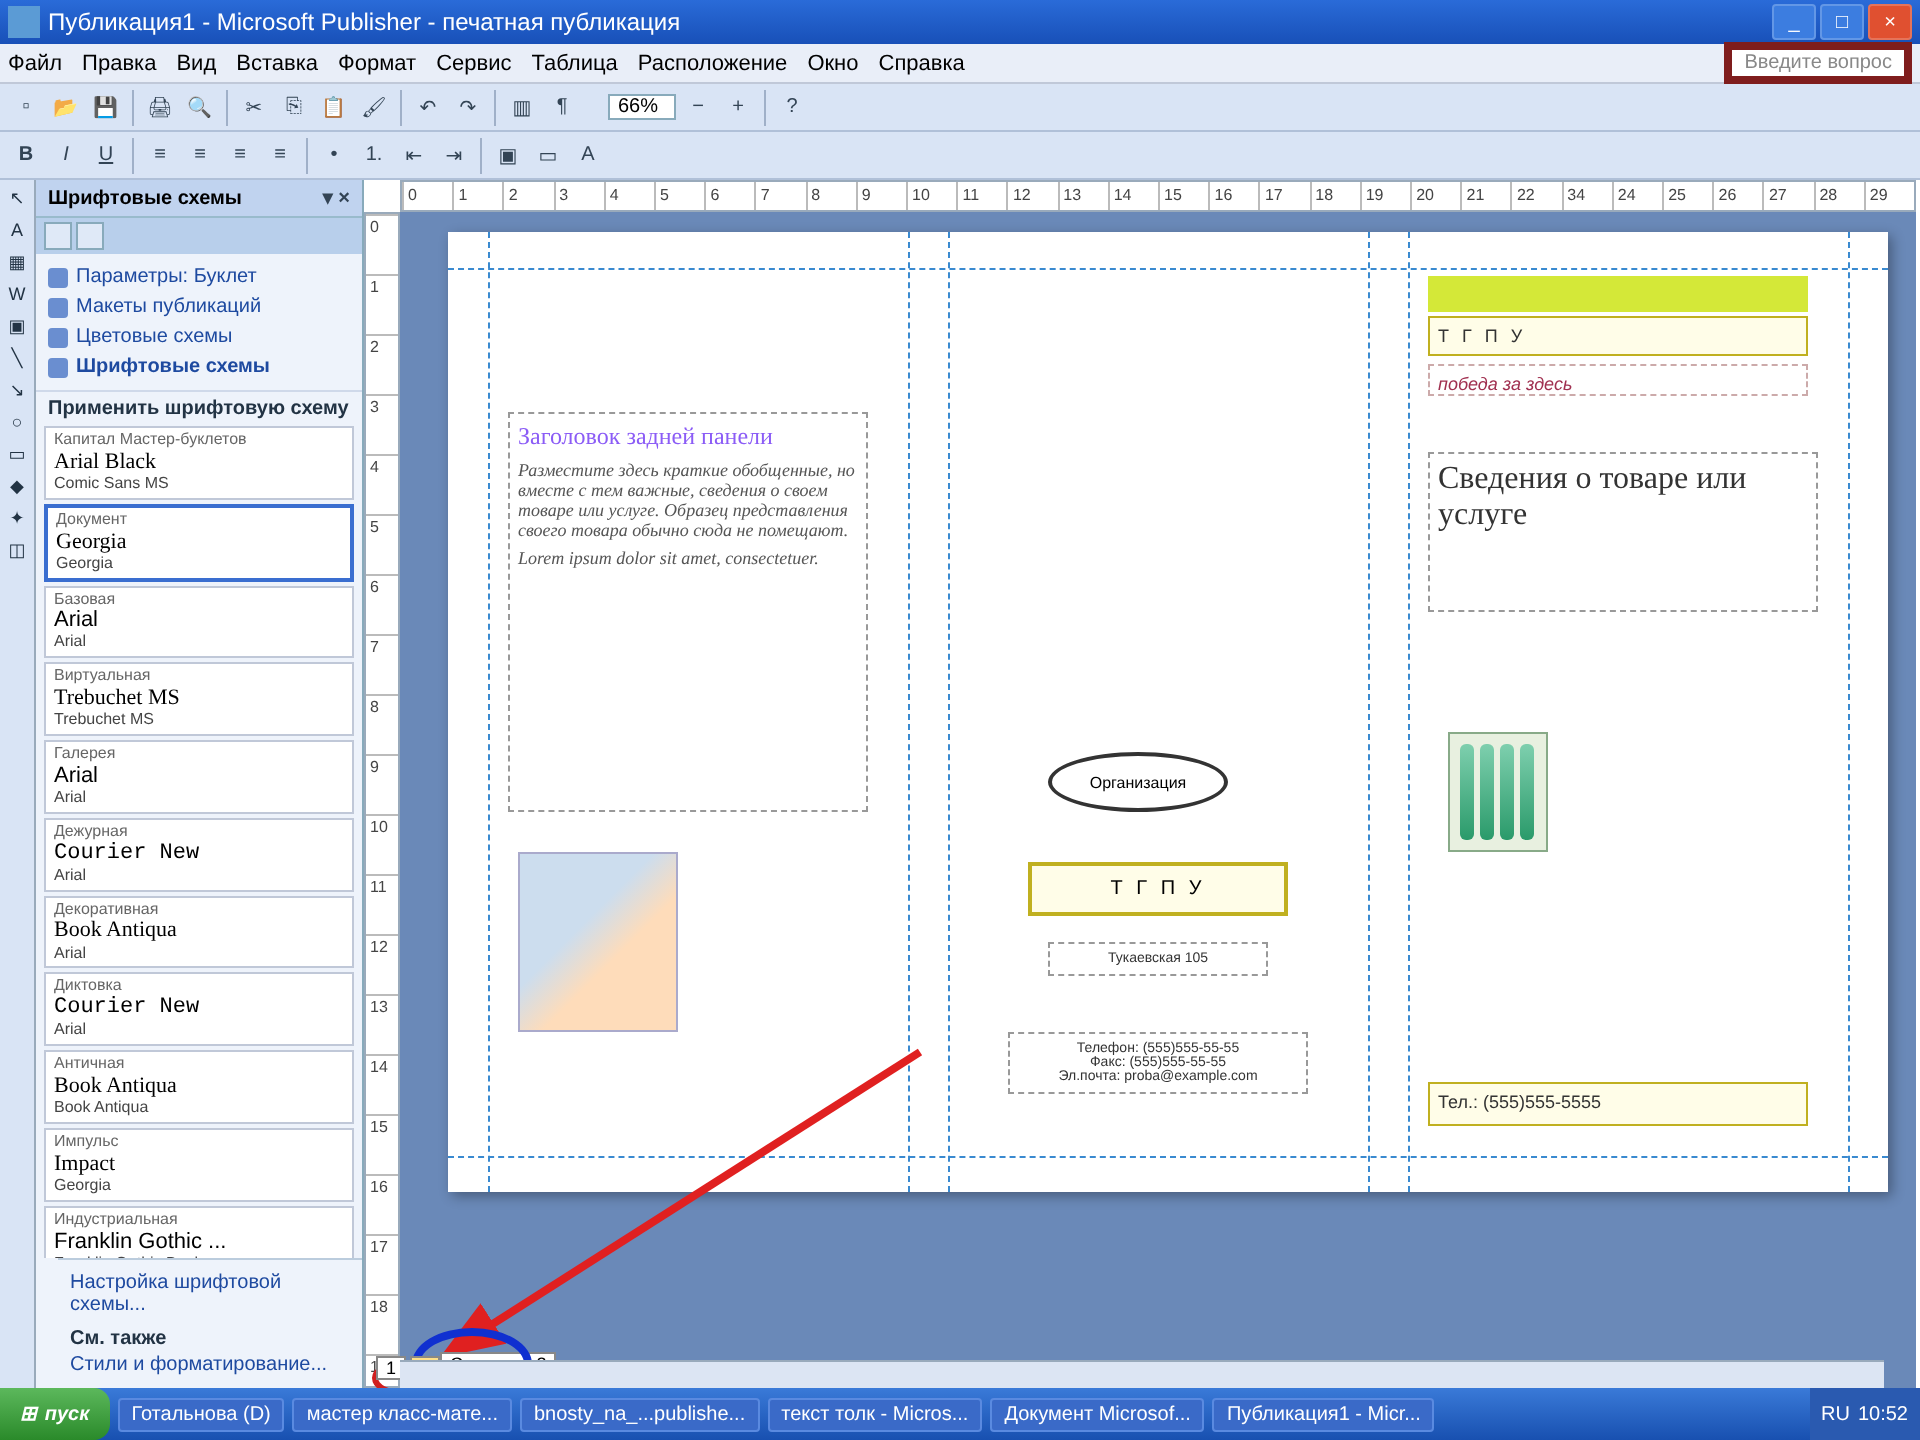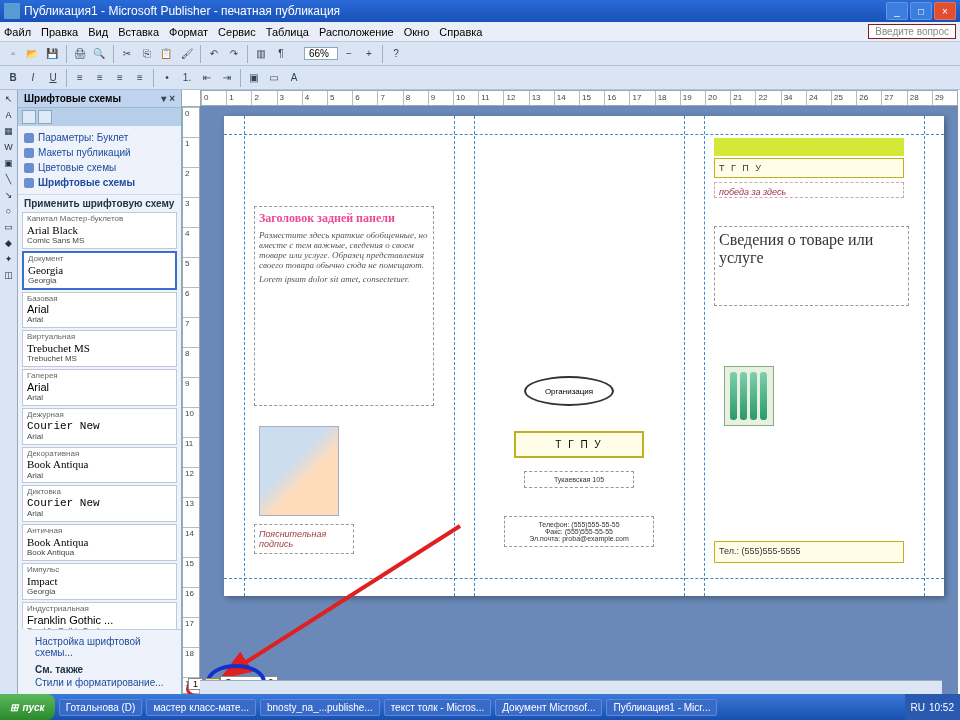--- a/index.html
+++ b/index.html
@@ -10,21 +10,21 @@
 .titlebar .appicon { width: 16px; height: 16px; background: #5b9bd5; margin-right: 4px; }
 .titlebar .title { flex: 1; }
 .winbtns { display: flex; gap: 2px; }
 .winbtn { width: 22px; height: 18px; display: flex; align-items: center; justify-content: center; border: 1px solid #fff3; border-radius: 2px; font-size: 10px; }
 .winbtn.min { background: #3c7de0; }
 .winbtn.max { background: #3c7de0; }
 .winbtn.close { background: #e05030; }
 
 
 .menubar { height: 20px; background: #e9eef8; display: flex; align-items: center; padding: 0 4px; gap: 10px; font-size: 11px; border-bottom: 1px solid #c0c8d8; }
-.menubar .help-box { margin-left: auto; border: 1px solid #7f1d1d; padding: 1px 6px; font-size: 10px; color: #888; background: #fff; }
+.menubar .help-box { margin-left: auto; border: 4px solid #7f1d1d; padding: 1px 6px; font-size: 10px; color: #888; background: #fff; }
 
 
 .toolbar { height: 24px; background: #d9e4f5; border-bottom: 1px solid #b0c0d8; display: flex; align-items: center; padding: 0 4px; gap: 2px; }
 .tbtn { width: 18px; height: 18px; border: 1px solid transparent; display: flex; align-items: center; justify-content: center; font-size: 10px; color: #345; }
 .tsep { width: 1px; height: 18px; background: #a0b0c8; margin: 0 2px; }
 .zoom-box { border: 1px solid #8ab; background: #fff; padding: 0 4px; font-size: 10px; min-width: 34px; margin-left: 12px; }
 
 
 .ruler-top { position: absolute; left: 200px; top: 90px; right: 2px; height: 16px; background: #fff; border: 1px solid #9ab; font-size: 8px; overflow: hidden; }
 .ruler-top .ticks { display: flex; height: 100%; }
@@ -59,21 +59,21 @@
 .ruler-left .vt span { position: absolute; left: 2px; top: 1px; color: #444; }
 
 
 .canvas { position: absolute; left: 200px; top: 106px; right: 2px; bottom: 26px; background: #6a89b8; overflow: hidden; }
 .page { position: absolute; left: 24px; top: 10px; width: 720px; height: 480px; background: #fff; box-shadow: 2px 2px 6px #0005; }
 .col-guide { position: absolute; top: 0; bottom: 0; border-left: 1px dashed #3a8ad0; }
 .row-guide { position: absolute; left: 0; right: 0; border-top: 1px dashed #3a8ad0; }
 
 .textframe { position: absolute; border: 1px dashed #999; padding: 4px; font-size: 9px; color: #333; }
 .textframe.yellow { border: 1px solid #c0b020; background: #fffde8; }
-.textframe .h { font-family: Georgia, serif; font-size: 12px; color: #ec4899; font-weight: bold; }
+.textframe .h { font-family: Georgia, serif; font-size: 12px; color: #8b5cf6; font-weight: normal; }
 .textframe .body { font-family: Georgia, serif; font-style: italic; font-size: 9px; color: #555; margin-top: 4px; }
 .org-oval { position: absolute; width: 90px; height: 30px; border: 2px solid #333; border-radius: 50%/50%; display: flex; align-items: center; justify-content: center; font-size: 8px; }
 .tgpu-box { position: absolute; border: 2px solid #c0b020; background: #fffde8; padding: 6px; text-align: center; font-size: 10px; letter-spacing: 2px; }
 .img-placeholder { position: absolute; background: linear-gradient(135deg,#cde 40%,#fedcba 60%); border: 1px solid #aac; }
 .tubes { position: absolute; width: 50px; height: 60px; }
 .tubes .rack { position: absolute; inset: 0; background: #e8f0e0; border: 1px solid #8a8; }
 .tubes .tube { position: absolute; top: 6px; width: 7px; bottom: 6px; background: linear-gradient(#7ecfae,#2a9a6a); border-radius: 3px; }
 .green-bar { position: absolute; background: #d4e838; }
 
 
@@ -402,21 +402,20 @@
     <div class="col-guide" style="left:700px"></div>
     <div class="row-guide" style="top:18px"></div>
     <div class="row-guide" style="top:462px"></div>
 
     <div class="textframe" style="left:30px;top:90px;width:180px;height:200px">
       <div class="h">Заголовок задней панели</div>
       <div class="body">Разместите здесь краткие обобщенные, но вместе с тем важные, сведения о своем товаре или услуге. Образец представления своего товара обычно сюда не помещают.</div>
       <div class="body">Lorem ipsum dolor sit amet, consectetuer.</div>
     </div>
     <div class="img-placeholder" style="left:35px;top:310px;width:80px;height:90px"></div>
-    <div class="textframe" style="left:30px;top:408px;width:100px;height:30px;color:#a04040;font-style:italic">Пояснительная подпись</div>
 
     <div class="org-oval" style="left:300px;top:260px">
       <span>Организация</span>
     </div>
     <div class="tgpu-box" style="left:290px;top:315px;width:130px">
       <span>Т Г П У</span>
     </div>
     <div class="textframe" style="left:300px;top:355px;width:110px;text-align:center;font-size:7px">Тукаевская 105</div>
     <div class="textframe" style="left:280px;top:400px;width:150px;text-align:center;font-size:7px;white-space:pre-line">Телефон: (555)555-55-55
 Факс: (555)555-55-55

